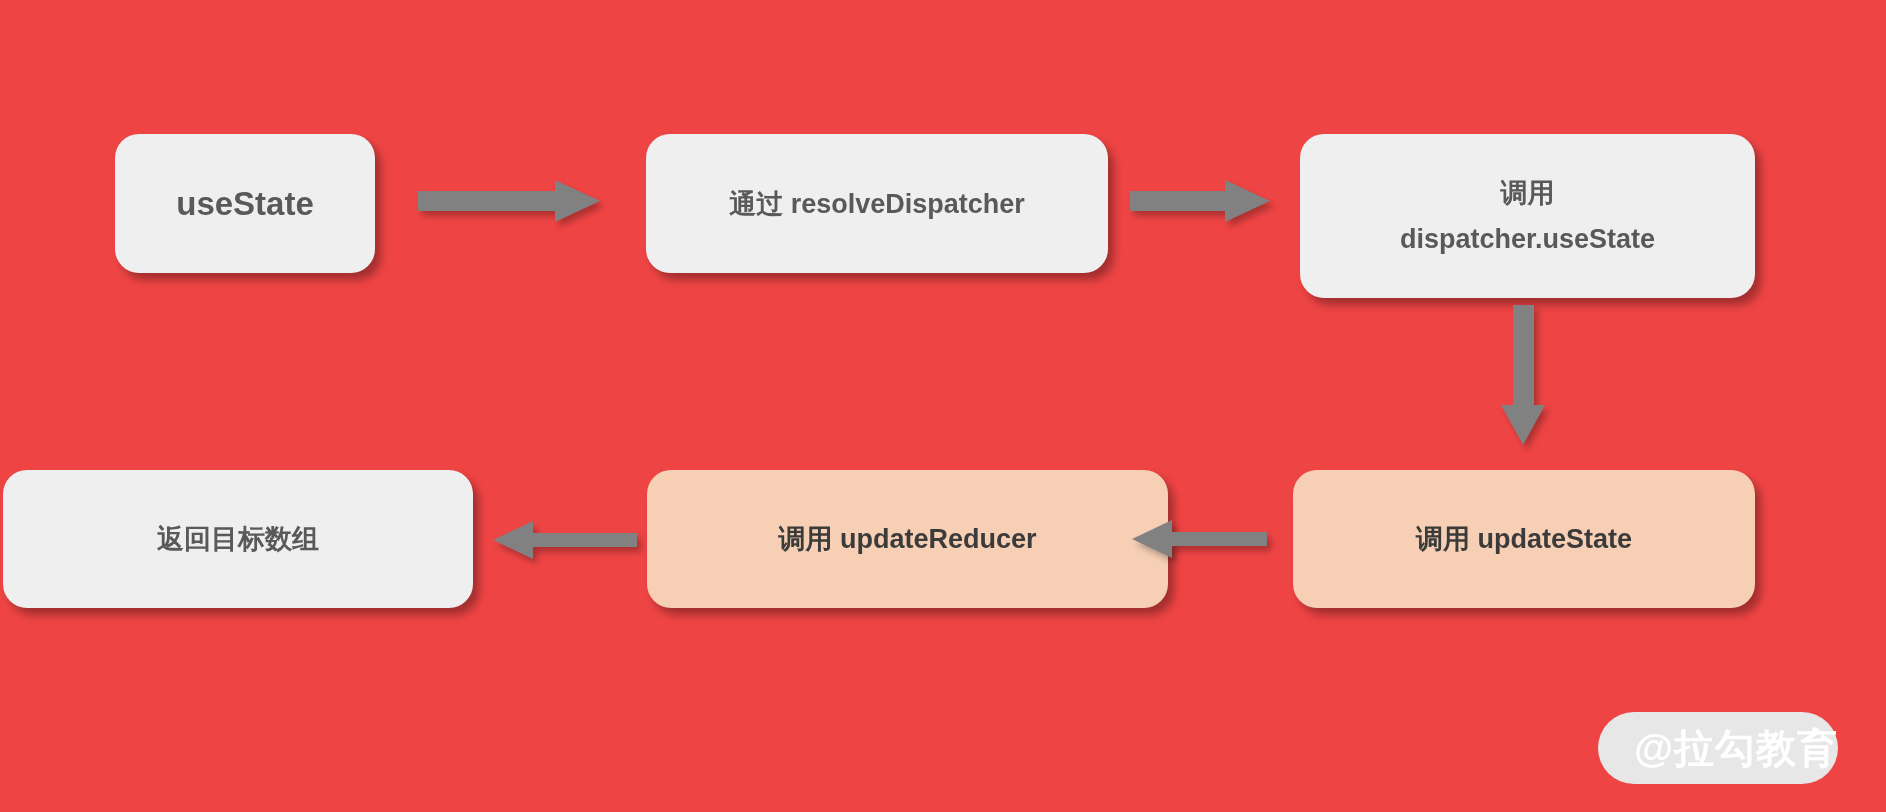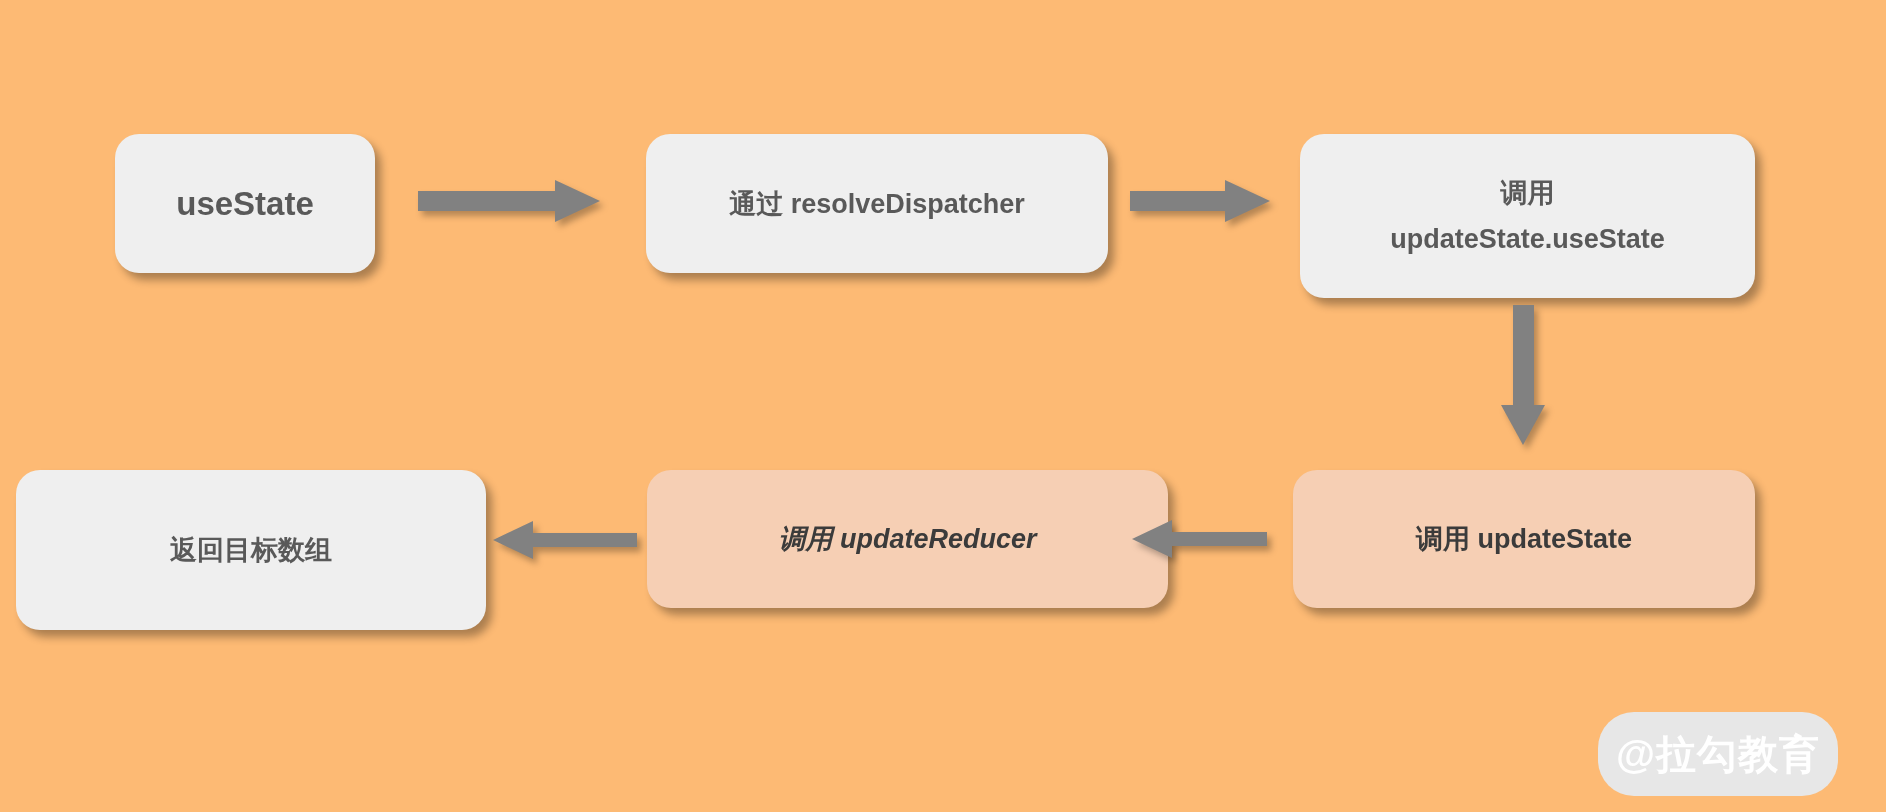--- a/index.html
+++ b/index.html
@@ -10,21 +10,21 @@
     width: 1886px;
     height: 812px;
     background: #ffffff;
     font-family: "Liberation Sans", sans-serif;
     overflow: hidden;
   }
   .canvas {
     position: relative;
     width: 1886px;
     height: 812px;
-    background: #fdba74;
+    background: #ef4444;
   }
   
   .node {
     position: absolute;
     border-radius: 24px;
     display: flex;
     flex-direction: column;
     justify-content: center;
     align-items: center;
     text-align: center;
@@ -42,22 +42,22 @@
   }
   .node .line {
     font-size: 27px;
     line-height: 46px;
     white-space: nowrap;
   }
   #node-usestate { left: 115px; top: 134px; width: 260px; height: 139px; }
   #node-usestate .line { font-size: 33px; }
   #node-resolve-dispatcher { left: 646px; top: 134px; width: 462px; height: 139px; }
   #node-call-dispatcher-usestate { left: 1300px; top: 134px; width: 455px; height: 164px; }
-  #node-return-target-array { left: 16px; top: 470px; width: 470px; height: 160px; }
-  #node-call-update-reducer { left: 647px; top: 470px; width: 521px; height: 138px; font-style: italic; }
+  #node-return-target-array { left: 3px; top: 470px; width: 470px; height: 138px; }
+  #node-call-update-reducer { left: 647px; top: 470px; width: 521px; height: 138px; }
   #node-call-update-state { left: 1293px; top: 470px; width: 462px; height: 138px; text-align: center; }
   
   .arrow {
     position: absolute;
     filter: drop-shadow(4px 5px 3px rgba(0, 0, 0, 0.28));
     --shaft: 20px;
     --half: 21px;
     --headlen: 45px;
   }
   .arrow .shaft { background: var(--arrow, #818181); }
@@ -82,27 +82,27 @@
   #arrow-2 { left: 1130px; top: 180px; width: 140px; height: 42px; }
   #arrow-3 { left: 1501px; top: 305px; width: 44px; height: 140px; --shaft: 21px; --half: 22px; --headlen: 40px; }
   #arrow-4 { left: 1132px; top: 520px; width: 135px; height: 38px; --shaft: 14px; --half: 19px; --headlen: 40px; }
   #arrow-5 { left: 493px; top: 521px; width: 144px; height: 38px; --shaft: 14px; --half: 19px; --headlen: 40px; }
   
   .watermark {
     position: absolute;
     left: 1598px;
     top: 712px;
     width: 240px;
-    height: 84px;
+    height: 72px;
     border-radius: 36px;
     background: var(--watermark-bg, #e7e7e7);
     color: var(--watermark-text, #ffffff);
     display: flex;
     align-items: center;
-    justify-content: center;
+    justify-content: flex-end;
     font-size: 40px;
     font-weight: 600;
     letter-spacing: 1px;
   }
 </style>
 </head>
 <body>
 
 <div class="canvas">
 
@@ -119,21 +119,21 @@
     <div class="line">通过 resolveDispatcher</div>
   </div>
 
   <div class="arrow h right" id="arrow-2">
     <div class="shaft"></div>
     <div class="head"></div>
   </div>
 
   <div class="node gray" id="node-call-dispatcher-usestate">
     <div class="line">调用</div>
-    <div class="line">updateState.useState</div>
+    <div class="line">dispatcher.useState</div>
   </div>
 
   <div class="arrow v down" id="arrow-3">
     <div class="shaft"></div>
     <div class="head"></div>
   </div>
 
   <div class="node gray" id="node-return-target-array">
     <div class="line">返回目标数组</div>
   </div>

